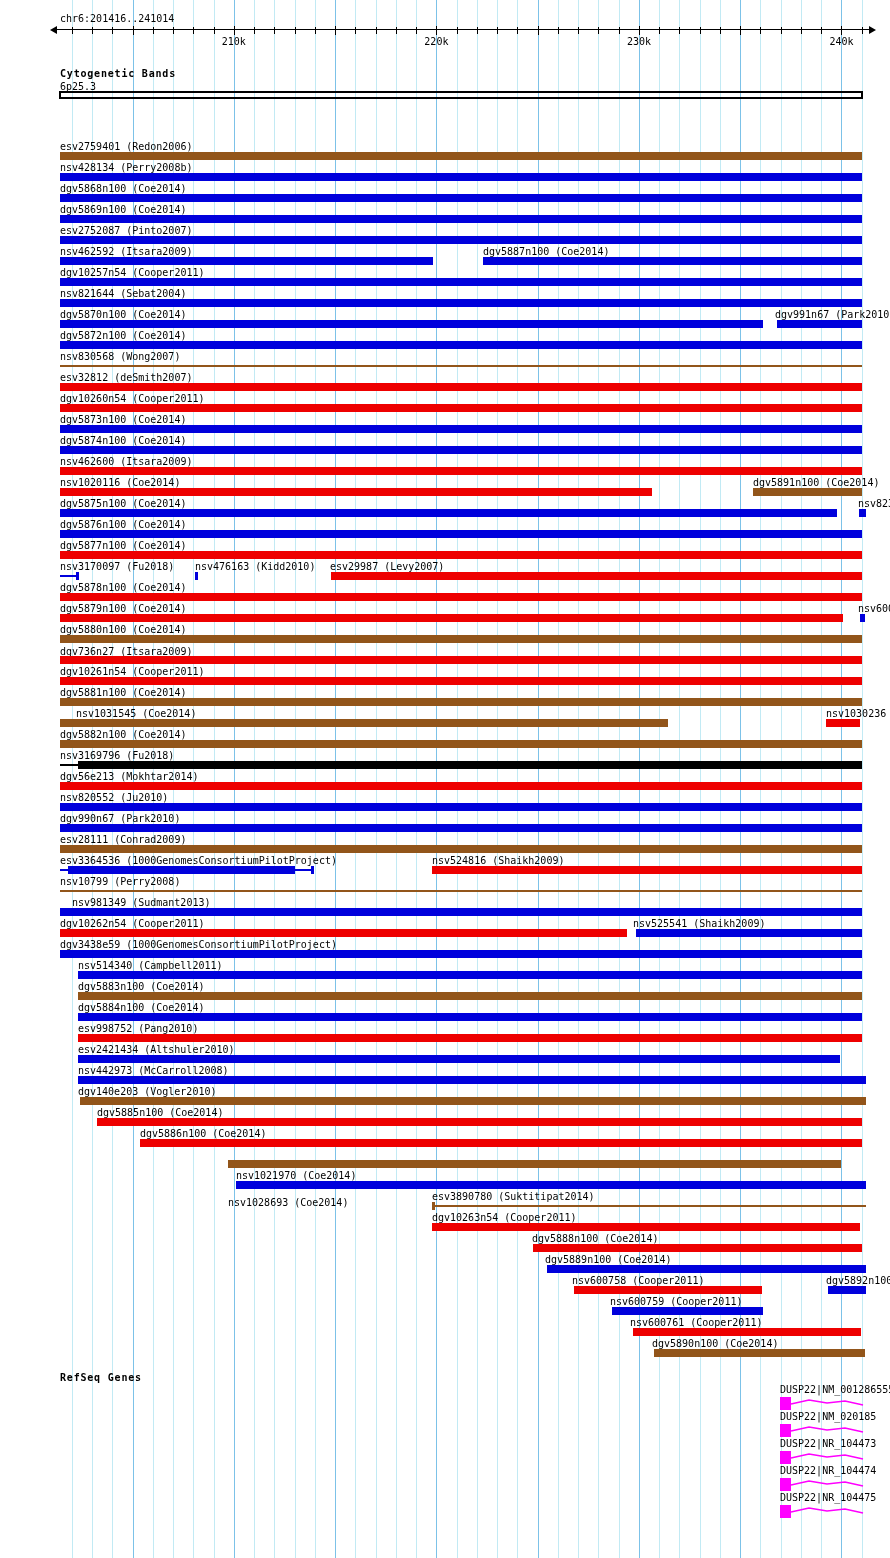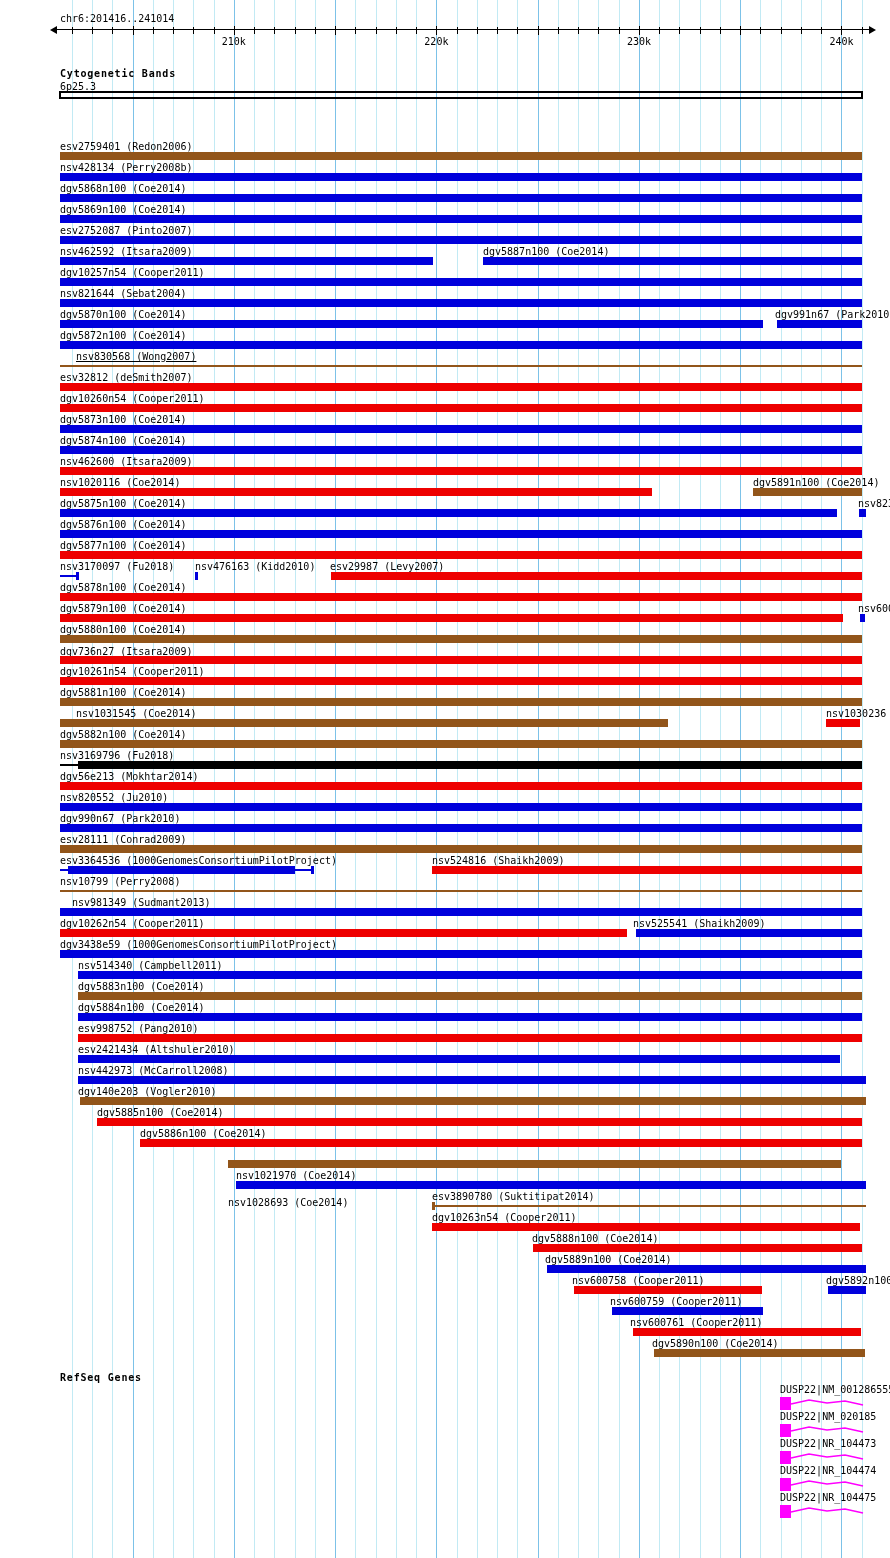--- a/index.html
+++ b/index.html
@@ -142,21 +142,21 @@
       <div class="lbl" style="left: 60px; top: 267px;">dgv10257n54 (Cooper2011)</div>
       <div class="bar" style="left: 60px; width: 802px; background: rgb(0, 0, 220); top: 278px; height: 8px;"></div>
       <div class="lbl" style="left: 60px; top: 288px;">nsv821644 (Sebat2004)</div>
       <div class="bar" style="left: 60px; width: 802px; background: rgb(0, 0, 220); top: 299px; height: 8px;"></div>
       <div class="lbl" style="left: 60px; top: 309px;">dgv5870n100 (Coe2014)</div>
       <div class="bar" style="left: 60px; width: 703px; background: rgb(0, 0, 220); top: 320px; height: 8px;"></div>
       <div class="lbl" style="left: 775px; top: 309px;">dgv991n67 (Park2010)</div>
       <div class="bar" style="left: 777px; width: 85px; background: rgb(0, 0, 220); top: 320px; height: 8px;"></div>
       <div class="lbl" style="left: 60px; top: 330px;">dgv5872n100 (Coe2014)</div>
       <div class="bar" style="left: 60px; width: 802px; background: rgb(0, 0, 220); top: 341px; height: 8px;"></div>
-      <div class="lbl" style="left: 76px; top: 351px; text-decoration: underline;">nsv830568 (Wong2007)</div>
+      <div class="lbl" style="left: 60px; top: 351px;">nsv830568 (Wong2007)</div>
       <div class="bar" style="left: 60px; width: 802px; background: rgb(146, 85, 26); top: 365px; height: 2px;"></div>
       <div class="lbl" style="left: 60px; top: 372px;">esv32812 (deSmith2007)</div>
       <div class="bar" style="left: 60px; width: 802px; background: rgb(238, 0, 0); top: 383px; height: 8px;"></div>
       <div class="lbl" style="left: 60px; top: 393px;">dgv10260n54 (Cooper2011)</div>
       <div class="bar" style="left: 60px; width: 802px; background: rgb(238, 0, 0); top: 404px; height: 8px;"></div>
       <div class="lbl" style="left: 60px; top: 414px;">dgv5873n100 (Coe2014)</div>
       <div class="bar" style="left: 60px; width: 802px; background: rgb(0, 0, 220); top: 425px; height: 8px;"></div>
       <div class="lbl" style="left: 60px; top: 435px;">dgv5874n100 (Coe2014)</div>
       <div class="bar" style="left: 60px; width: 802px; background: rgb(0, 0, 220); top: 446px; height: 8px;"></div>
       <div class="lbl" style="left: 60px; top: 456px;">nsv462600 (Itsara2009)</div>

